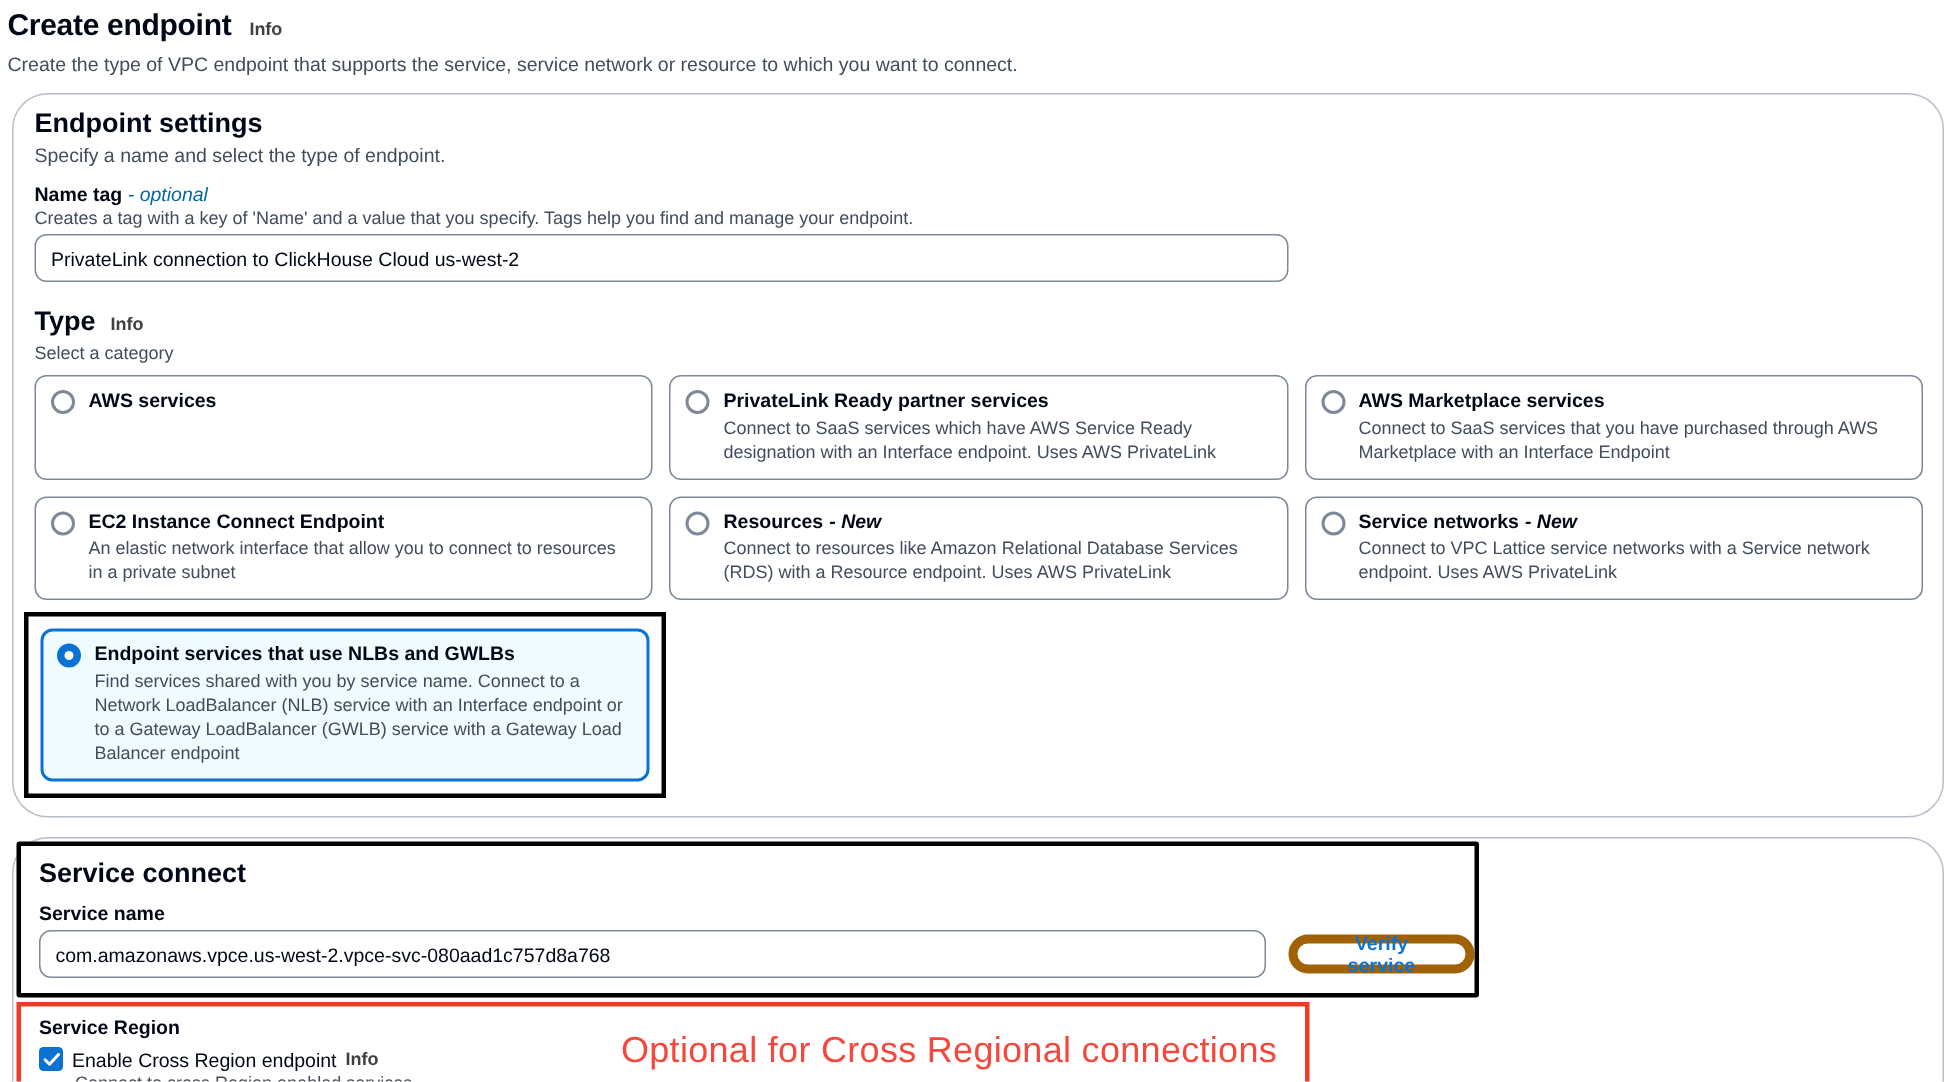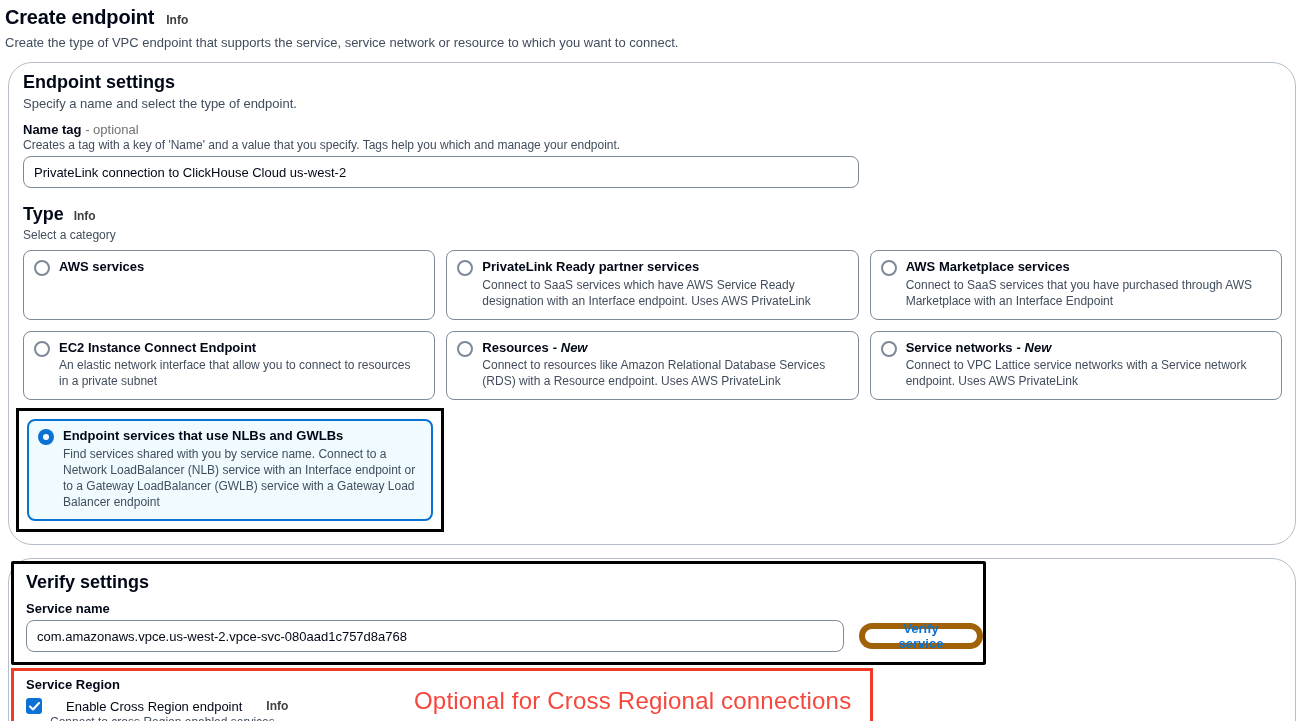--- a/index.html
+++ b/index.html
@@ -20,21 +20,21 @@
 
   
   .card { background: #fff; border: 1px solid #b6bec9; border-radius: 24px; margin: 0 8px; }
   .card-endpoint { margin-top: 12px; padding: 8px 13px 12px 14px; }
   .card-service { margin-top: 13px; padding: 0 0 13px 0; position: relative; }
   h2.section-title { font-size: 18px; font-weight: 700; margin: 0; line-height: 1.3; }
   .card-desc { font-size: 13px; color: #414d5c; margin-top: 2px; }
 
   
   .field-label { font-weight: 700; font-size: 13px; margin-top: 11px; }
-  .optional-suffix { font-weight: 400; color: #737373; }
+  .optional-suffix { font-weight: 400; font-style: italic; color: #0369a1; }
   .field-help { font-size: 12px; color: #414d5c; margin-top: 1px; }
   input.text-input {
     margin-top: 4px; width: 836px; height: 32px;
     border: 1px solid #7d8998; border-radius: 8px;
     padding: 0 10px; font-size: 13px; color: #000716;
     font-family: "Liberation Sans", sans-serif; outline: none; background: #fff;
   }
 
   
   .type-section { margin-top: 15px; }
@@ -61,21 +61,21 @@
   .verify-btn {
     height: 26px; border: 6px solid #a16207; border-radius: 15px; background: #fff;
     color: #0972d3; font-weight: 700; font-size: 13px; padding: 0 15px;
     display: flex; align-items: center; cursor: pointer; font-family: "Liberation Sans", sans-serif;
   }
   .annot-red-box { border: 3px solid #f23b26; margin: 3px 0 0 2px; width: 862px; padding: 4px 0 11px 12px; position: relative; }
   .annot-red-text {
     position: absolute; left: 400px; top: 16px; white-space: nowrap;
     color: #f5473c; font-size: 24px; letter-spacing: 0.2px;
   }
-  .checkbox-row { display: flex; align-items: center; gap: 24px; margin-top: 6px; }
+  .checkbox-row { display: flex; align-items: center; gap: 6px; margin-top: 6px; }
   .checkbox {
     width: 16px; height: 16px; background: #0972d3; border-radius: 3px; flex: none;
     display: flex; align-items: center; justify-content: center; cursor: pointer;
   }
   .cb-label { font-size: 13px; }
   .cb-help { font-size: 12px; color: #414d5c; margin: 1px 0 0 24px; }
   .select-box {
     margin-top: 9px; width: 836px; height: 26px; background: #fff;
     border: 1px solid #7d8998; border-radius: 8px; cursor: pointer;
     display: flex; align-items: center; justify-content: space-between; padding: 0 12px;
@@ -93,21 +93,21 @@
 </div>
 
 <div class="card card-endpoint">
   <h2 class="section-title">Endpoint settings</h2>
   <div class="card-desc">Specify a name and select the type of endpoint.</div>
 
   <div class="field-label">
     <span>Name tag</span>
     <span class="optional-suffix">- optional</span>
   </div>
-  <div class="field-help">Creates a tag with a key of 'Name' and a value that you specify. Tags help you which and manage your endpoint.</div>
+  <div class="field-help">Creates a tag with a key of 'Name' and a value that you specify. Tags help you find and manage your endpoint.</div>
   <input class="text-input" type="text" value="PrivateLink connection to ClickHouse Cloud us-west-2" style="">
 
   <div class="type-section">
     <div class="type-title-row">
       <h2 class="section-title">Type</h2>
       <a class="info-link">Info</a>
     </div>
     <div class="field-help">Select a category</div>
 
     <div class="tiles-grid">
@@ -164,21 +164,21 @@
           </div>
         </div>
       </div>
     </div>
   </div>
 </div>
 
 <div class="card card-service">
 
   <div class="annot-black-box">
-    <h2 class="section-title">Verify settings</h2>
+    <h2 class="section-title">Service connect</h2>
     <div class="field-label" style="margin-top:7px;">Service name</div>
     <div class="input-row">
       <input class="text-input" style="margin-top: 0px;" type="text" value="com.amazonaws.vpce.us-west-2.vpce-svc-080aad1c757d8a768">
       <button class="verify-btn">Verify service</button>
     </div>
   </div>
 
   <div class="annot-red-box">
     <div class="field-label" style="margin-top:2px;">Service Region</div>
     <div class="checkbox-row">

